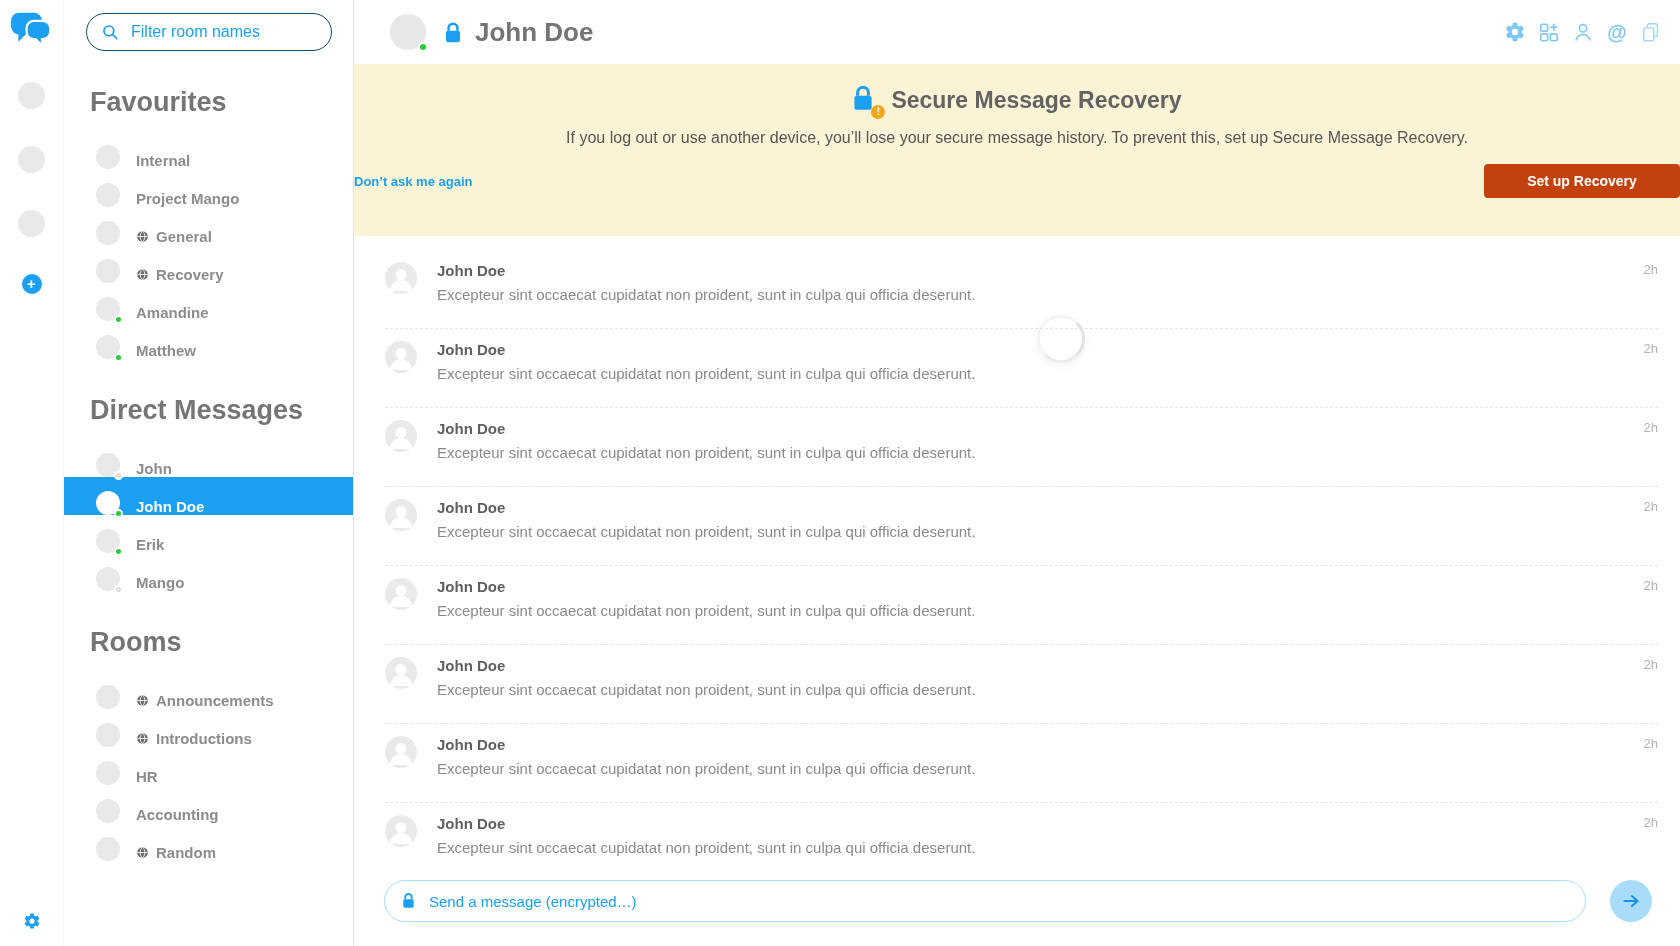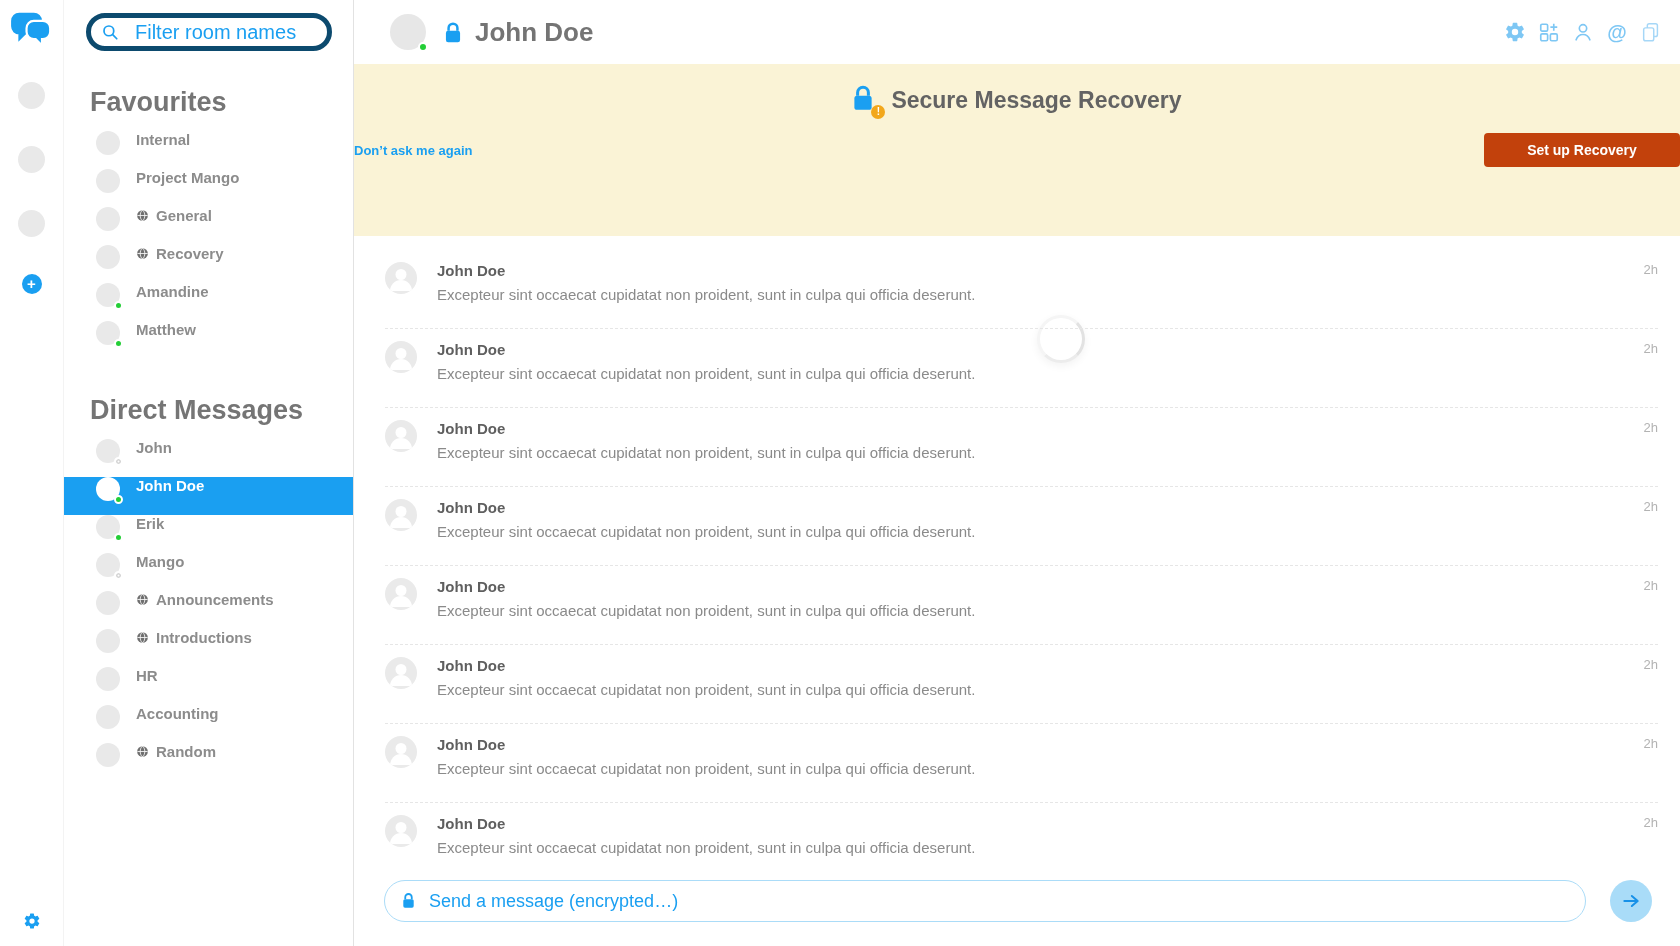--- a/index.html
+++ b/index.html
@@ -10,25 +10,25 @@
   .left-rail { position:absolute; left:0; top:0; bottom:0; width:64px; background:#fff; border-right:1px solid #f3f3f3; z-index:3; }
   .rail-logo { width:44px; height:40px; margin:10px auto 0; display:block; }
   .rail-spaces { margin-top:32px; }
   .space-avatar { width:27px; height:27px; border-radius:50%; background:#e9e9e9; margin:0 auto 37px; cursor:pointer; }
   .rail-plus { width:20px; height:20px; border-radius:50%; background:#1A9FF1; color:#fff; font-size:15px; line-height:19px; text-align:center; margin:10px auto 0; cursor:pointer; font-weight:bold; }
   .rail-gear { position:absolute; bottom:16px; left:50%; transform:translateX(-50%); width:18px; height:18px; cursor:pointer; }
 
   
   .sidebar { position:absolute; left:64px; top:0; bottom:0; width:290px; background:#fff; border-right:1px solid #e2e2e2; z-index:2; overflow:hidden; }
   .search-wrap { position:relative; margin:13px 0 0 22px; width:246px; height:38px; }
-  .search-wrap input { width:100%; height:100%; border:5px solid #0c4a6e; border-radius:19px; padding:0 14px 0 44px; font-size:20px; color:#be185d; outline:none; font-family:"Liberation Sans", sans-serif; }
+  .search-wrap input { width:100%; height:100%; border:1px solid #0c4a6e; border-radius:19px; padding:0 14px 0 44px; font-size:16px; color:#be185d; outline:none; font-family:"Liberation Sans", sans-serif; }
   .search-wrap input::placeholder { color:#1A9FF1; opacity:1; }
   .search-icon { position:absolute; left:15px; top:10px; width:18px; height:18px; }
   .section-title { font-size:27px; font-weight:bold; color:#757575; margin:36px 0 13px 26px; }
-  .room-item { height:38px; display:flex; align-items:flex-start; padding-left:32px; cursor:pointer; }
+  .room-item { height:38px; display:flex; align-items:flex-end; padding-left:32px; cursor:pointer; }
   .room-avatar { width:24px; height:24px; border-radius:50%; background:#e9e9e9; position:relative; flex:none; }
   .presence { position:absolute; right:-3px; bottom:-3px; width:9px; height:9px; border-radius:50%; border:2px solid #fff; }
   .presence.online { background:#23CE36; }
   .presence.offline { background:#fff; box-shadow:inset 0 0 0 1.5px #d3d3d3; }
   .room-text { display:flex; align-items:center; margin-left:16px; gap:7px; }
   .globe-icon { width:13px; height:13px; display:block; }
   .room-label { font-size:15px; font-weight:bold; color:#8c8c8c; white-space:nowrap; }
   .room-item.selected { background:#1A9FF1; }
   .room-item.selected .room-avatar { background:#fff; }
   .room-item.selected .room-label { color:#fff; }
@@ -64,21 +64,21 @@
   .msg-avatar { position:absolute; left:0; top:12px; width:32px; height:32px; border-radius:50%; background:#eaeaea; overflow:hidden; }
   .msg-avatar svg { width:32px; height:32px; display:block; }
   .msg-name { margin-left:52px; padding-top:2px; font-size:15px; font-weight:bold; color:#5f5f5f; }
   .msg-text { margin-left:52px; margin-top:7px; font-size:15px; color:#8a8a8a; }
   .msg-time { position:absolute; right:0; top:12px; font-size:13px; color:#b3b3b3; }
   .spinner { position:absolute; left:683px; top:79px; width:48px; height:48px; border-radius:50%; background:#fff; border:3px solid #f5f5f5; border-right-color:#e2e2e2; border-bottom-color:#ececec; box-shadow:0 3px 8px rgba(0,0,0,0.05); }
 
   
   .composer { position:absolute; bottom:0; left:0; right:0; height:66px; }
   .composer-input-wrap { position:absolute; left:30px; right:94px; top:0; height:42px; }
-  .composer-input-wrap input { width:100%; height:100%; border:1px solid #abdcf8; border-radius:21px; padding:0 16px 0 44px; font-size:18px; color:#1A9FF1; outline:none; font-family:"Liberation Sans", sans-serif; }
+  .composer-input-wrap input { width:100%; height:100%; border:1px solid #abdcf8; border-radius:21px; padding:0 16px 0 44px; font-size:15px; color:#1A9FF1; outline:none; font-family:"Liberation Sans", sans-serif; }
   .composer-input-wrap input::placeholder { color:#1A9FF1; opacity:1; }
   .composer-lock { position:absolute; left:18px; top:12px; width:13px; height:17px; }
   .send-btn { position:absolute; right:28px; top:0; width:42px; height:42px; border-radius:50%; background:#A9DCF8; border:none; display:flex; align-items:center; justify-content:center; cursor:pointer; }
   .send-btn svg { width:20px; height:20px; }
 </style>
 </head>
 <body>
 
 <div class="left-rail">
   <svg class="rail-logo" viewBox="0 0 48 44">
@@ -184,20 +184,21 @@
         </div>
       </div>
       <div class="room-item">
         <div class="room-avatar">
           <span class="presence offline"></span>
         </div>
         <div class="room-text">
           <span class="room-label">Mango</span>
         </div>
       </div>
+      <div class="section-title">Rooms</div>
       <div class="room-item">
         <div class="room-avatar"></div>
         <div class="room-text">
           <span style="display: flex;">
             <svg class="globe-icon" viewBox="0 0 16 16">
               <circle cx="8" cy="8" r="6.6" fill="#6f6f6f"></circle>
               <path d="M8 1.4c-3.8 3-3.8 10.2 0 13.2M8 1.4c3.8 3 3.8 10.2 0 13.2M1.6 8h12.8" stroke="#fff" stroke-width="1" fill="none"></path>
             </svg>
           </span>
           <span class="room-label">Announcements</span>
@@ -289,20 +290,21 @@
     <div class="banner-title-row">
       <span class="banner-lock-wrap">
         <svg viewBox="0 0 20 26" style="width:22px;height:28px;">
           <path d="M5 11V8a5 5 0 0 1 10 0v3" fill="none" stroke="#1A9FF1" stroke-width="2.8"></path>
           <rect x="2" y="11" width="16" height="13" rx="2.5" fill="#1A9FF1"></rect>
         </svg>
         <span class="banner-badge">!</span>
       </span>
       <span class="banner-title">Secure Message Recovery</span>
     </div>
+    <div class="banner-body">If you log out or use another device, you’ll lose your secure message history. To prevent this, set up Secure Message Recovery.</div>
     <div class="banner-actions">
       <span class="banner-dismiss">Don’t ask me again</span>
       <button class="banner-cta">Set up Recovery</button>
     </div>
   </div>
 
   <div class="messages" id="message-list">
     <div class="spinner"></div>
   <div class="msg-row">
         <div class="msg-avatar">

